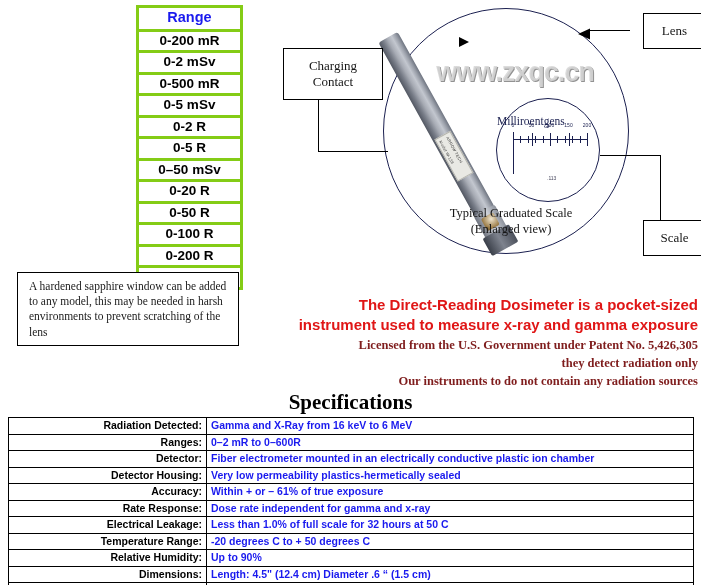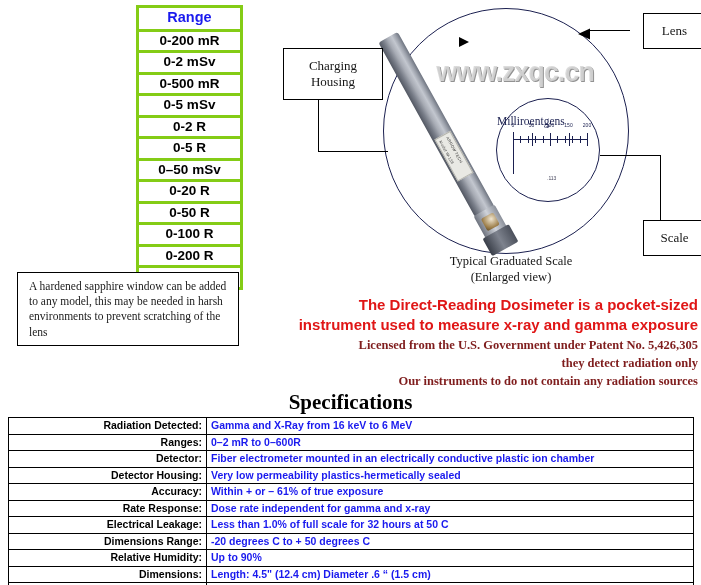--- a/index.html
+++ b/index.html
@@ -206,21 +206,20 @@
   #enlarged-caption {
     position: absolute;
     left: 38px; top: 204px;
     width: 180px;
     text-align: center;
     font-family: "Liberation Serif", serif;
     font-size: 12.5px;
     line-height: 1.25;
     color: #161616;
     z-index: 5;
-    margin-top: 48px;
   }
 
   #watermark {
     position: absolute;
     left: 17px; top: 55px;
     width: 230px;
     text-align: center;
     font-family: "Liberation Sans", sans-serif;
     font-weight: bold;
     font-size: 27px;
@@ -344,21 +343,21 @@
         <td>0-600 R</td>
       </tr>
   </tbody>
 </table>
 
 <div id="note-box">A hardened sapphire window can be added to any model, this may be needed in harsh environments to prevent scratching of the lens</div>
 
 <div class="callout" id="callout-charging">
   <div>
     <div>Charging</div>
-    <div>Housing</div>
+    <div>Contact</div>
   </div>
 </div>
 
 <div class="leader" style="left:318px; top:100px; width:1px; height:52px;"></div>
 <div class="leader" style="left:318px; top:151px; width:70px; height:1px;"></div>
 
 <div class="callout" id="callout-lens">Lens</div>
 <div class="leader" style="left:588px; top:30px; width:42px; height:1px;"></div>
 <svg id="lens-arrow" width="14" height="12" viewBox="0 0 14 12">
   <polygon points="0,6 12,0.5 12,11.5" fill="#000"></polygon>
@@ -452,21 +451,21 @@
     </tr>
     <tr>
       <td class="lbl">Rate Response:</td>
       <td class="val">Dose rate independent for gamma and x-ray</td>
     </tr>
     <tr>
       <td class="lbl">Electrical Leakage:</td>
       <td class="val">Less than 1.0% of full scale for 32 hours at 50 C</td>
     </tr>
     <tr>
-      <td class="lbl">Dimensions Range:</td>
+      <td class="lbl">Temperature Range:</td>
       <td class="val">-20 degrees C to + 50 degrees C</td>
     </tr>
     <tr>
       <td class="lbl">Relative Humidity:</td>
       <td class="val">Up to 90%</td>
     </tr>
     <tr>
       <td class="lbl">Dimensions:</td>
       <td class="val">Length: 4.5" (12.4 cm) Diameter .6 “ (1.5 cm)</td>
     </tr>

